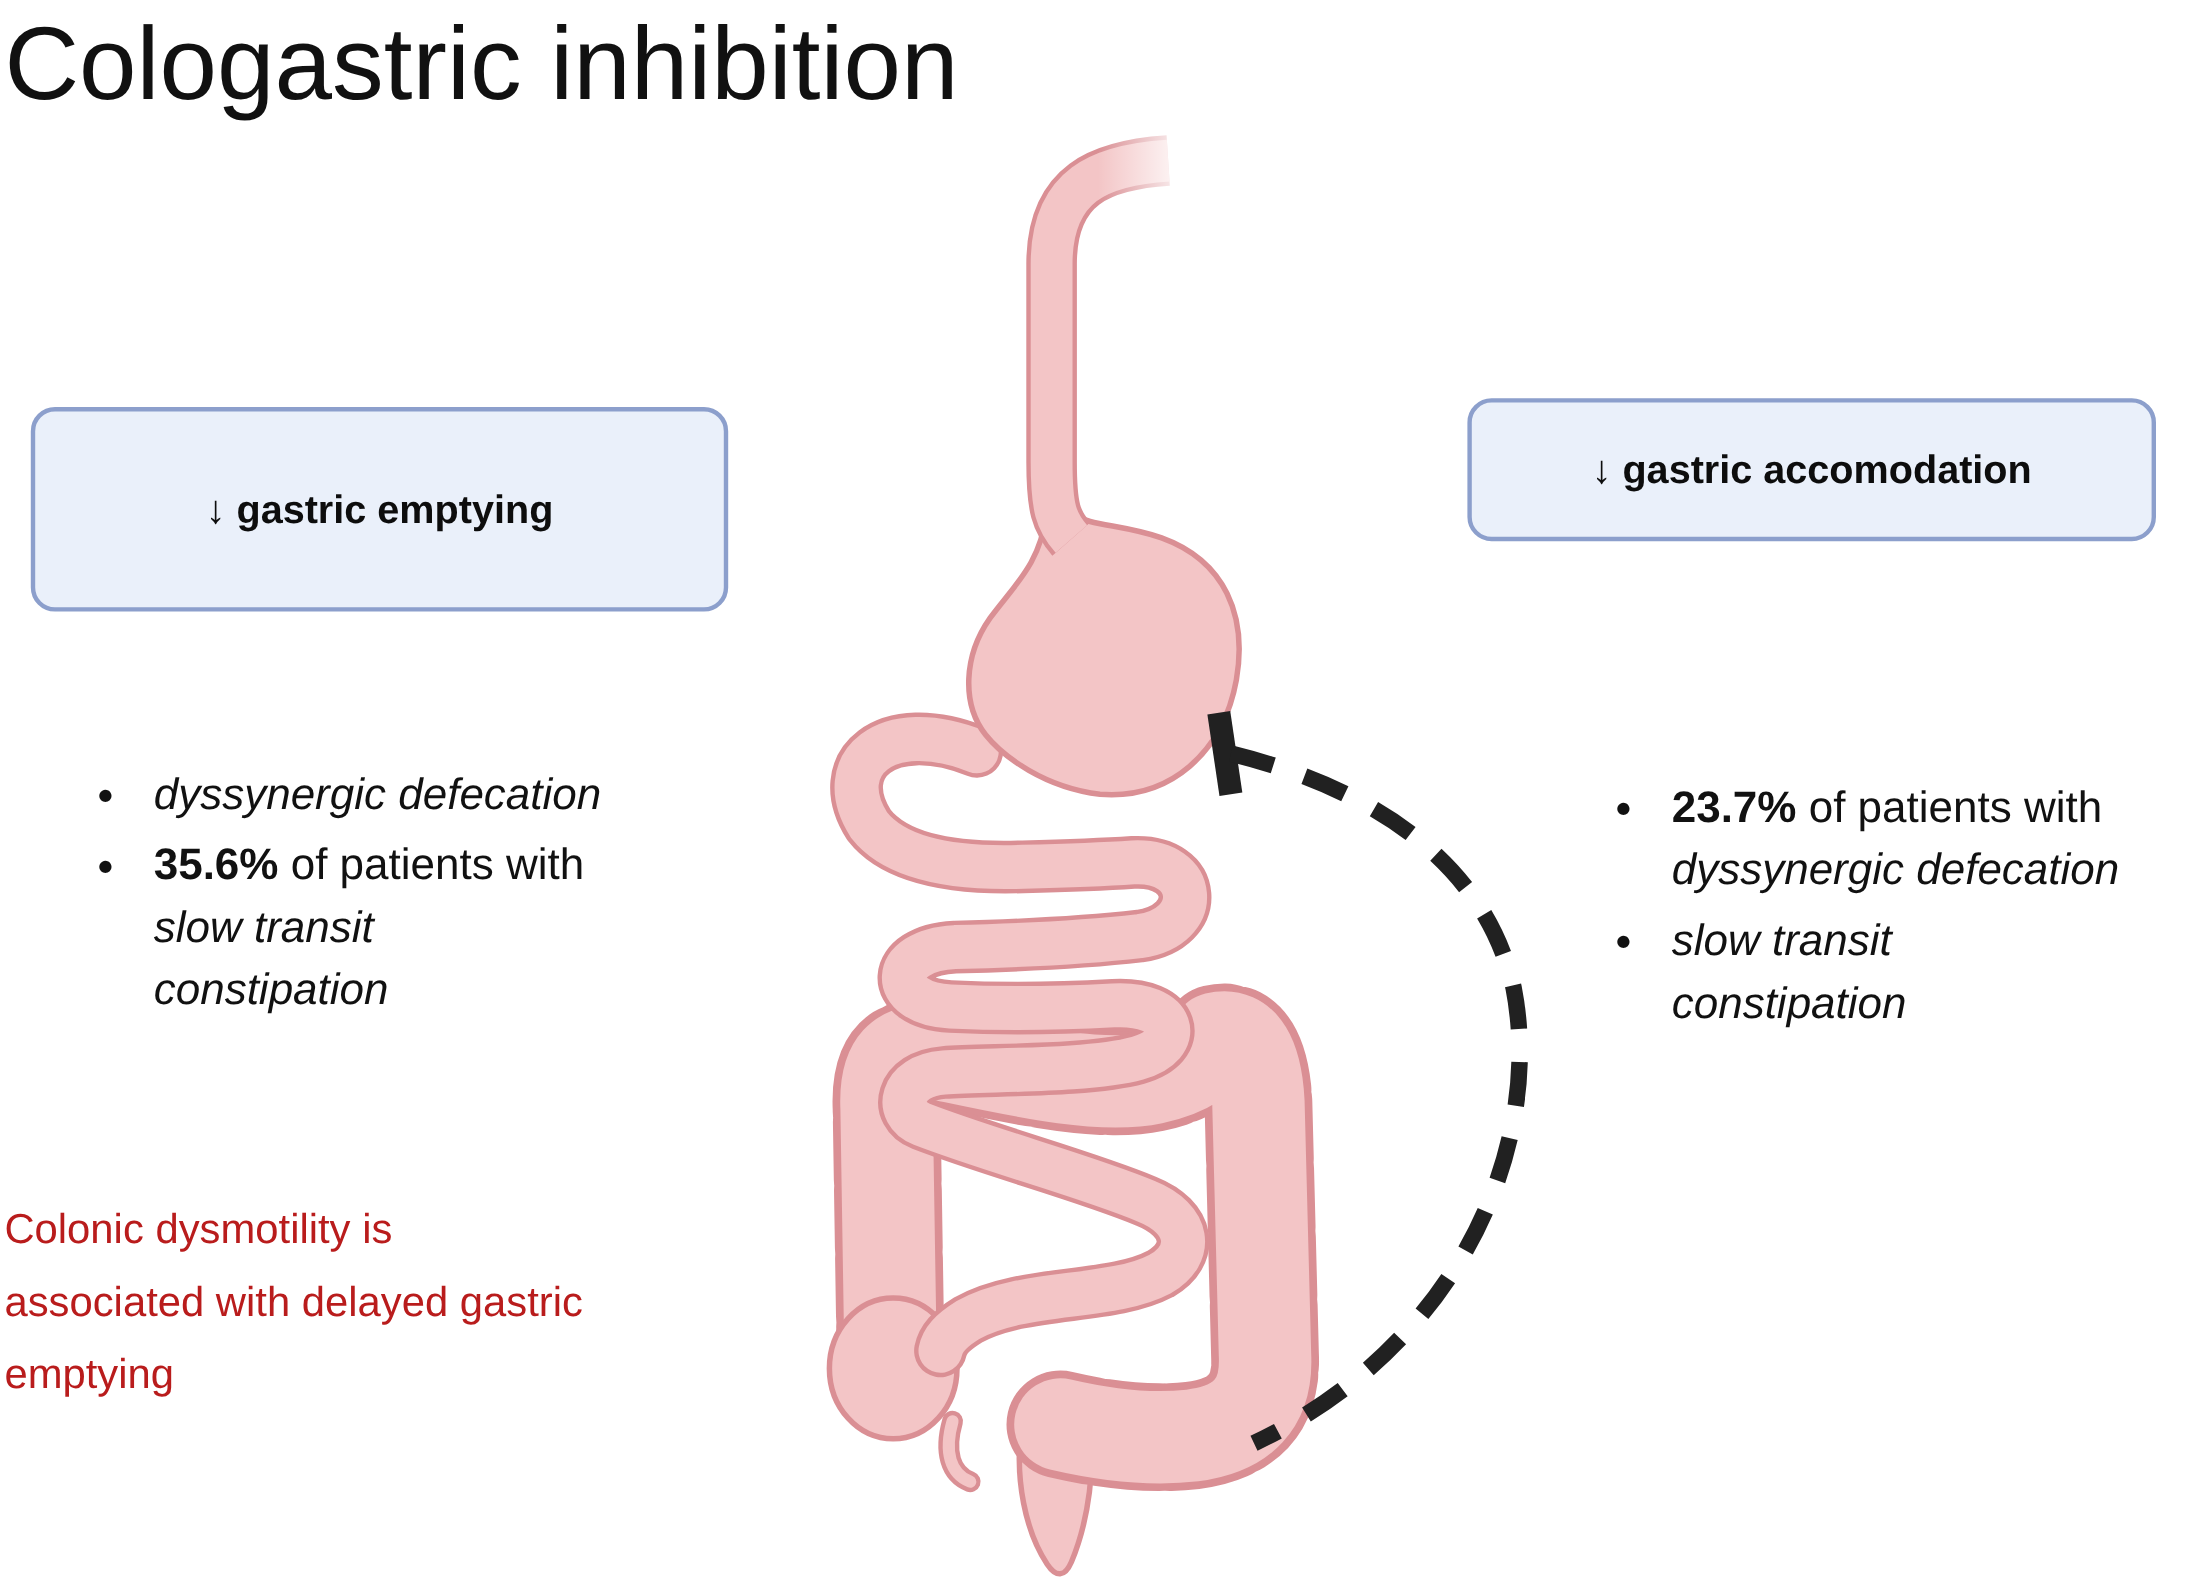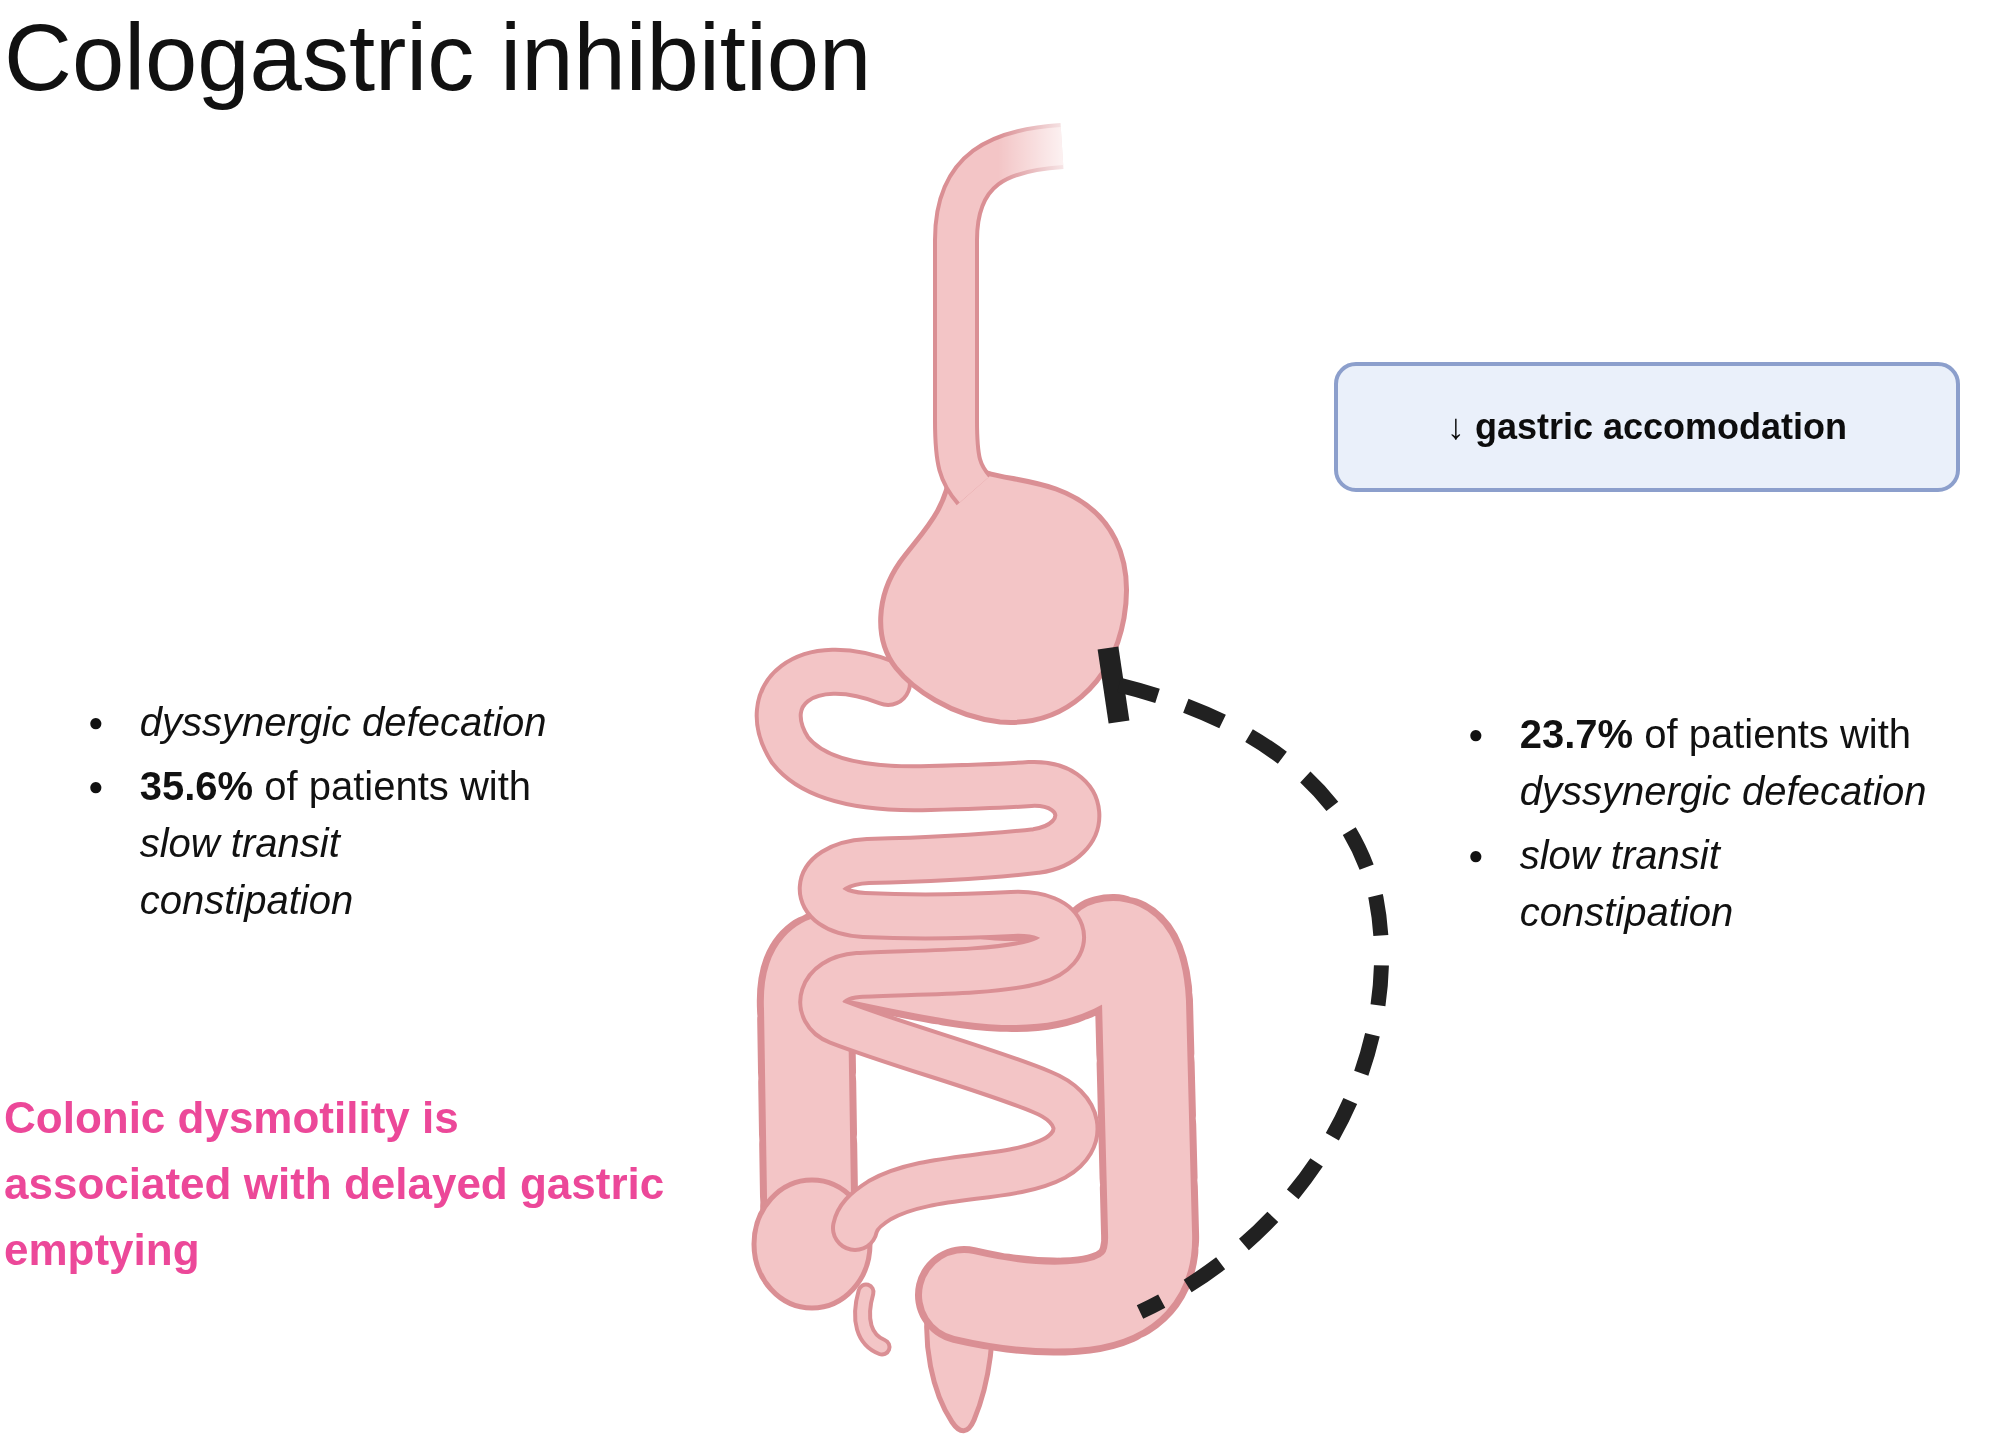--- a/index.html
+++ b/index.html
@@ -33,21 +33,21 @@
   .bullets-right{left:1468px;top:706px;width:510px;}
   .bullet{display:flex;gap:36px;}
   .bullet + .bullet{margin-top:7px;}
   .dot{font-size:26px;line-height:57px;flex:0 0 auto;}
   .stat{font-weight:700;}
   .bullet-text{display:block;}
   .stat-line{display:block;white-space:nowrap;}
   .condition{display:block;font-style:italic;white-space:pre-line;}
   .footnote{
     position:absolute;left:4px;top:1085px;width:720px;
-    font-size:44px;font-weight:700;line-height:66px;white-space:pre-line;color:#ec4899;
+    font-size:38px;font-weight:400;line-height:66px;white-space:pre-line;color:#b91c1c;
   }
 </style>
 </head>
 <body>
 
 <div class="page">
 
   <svg class="gi-svg" width="1992" height="1450" viewBox="0 0 1992 1450" aria-hidden="true">
     <defs>
       <linearGradient id="fadeTop" x1="0" y1="0" x2="1" y2="0">
@@ -91,20 +91,23 @@
     </g>
 
     <g>
       <line x1="1108" y1="648" x2="1119" y2="722" style="stroke:var(--dash);" stroke-width="21"></line>
       <path d="M1119,685 C1240,715 1348,778 1376,898 C1404,1042 1326,1224 1140,1312" fill="none" style="stroke:var(--dash);" stroke-width="15" stroke-dasharray="40 30"></path>
     </g>
   </svg>
 
   <h1 class="title">Cologastric inhibition</h1>
 
+  <div class="box box-left">
+    <span class="box-label">↓ gastric emptying</span>
+  </div>
 
   <div class="box box-right">
     <span class="box-label">↓ gastric accomodation</span>
   </div>
 
   <ul class="bullets bullets-left">
     <li class="bullet">
       <span class="dot">●</span>
       <span class="bullet-text">
         <span class="condition">dyssynergic defecation</span>

